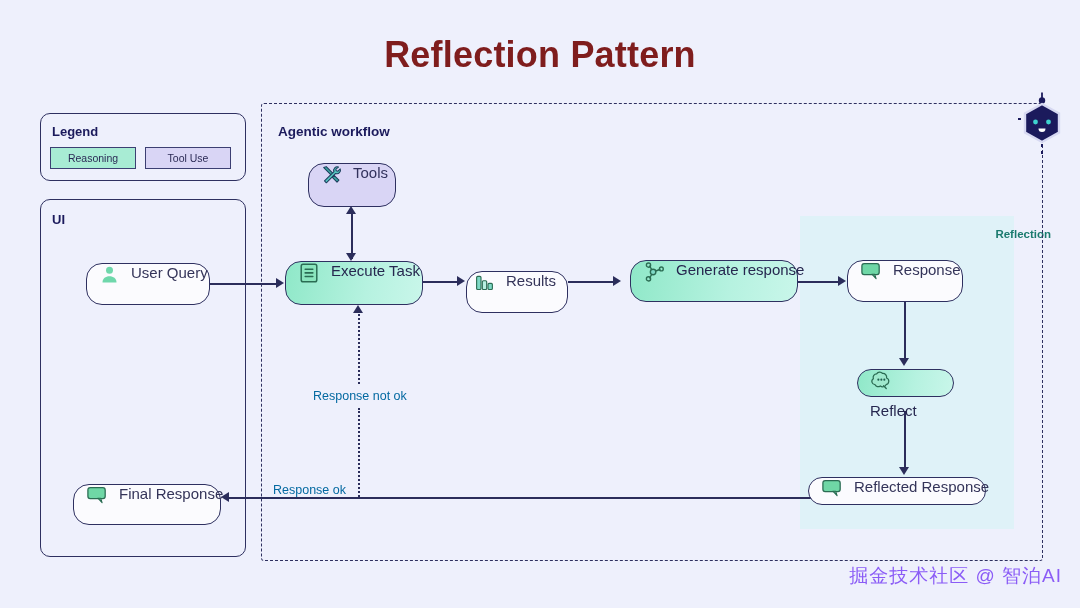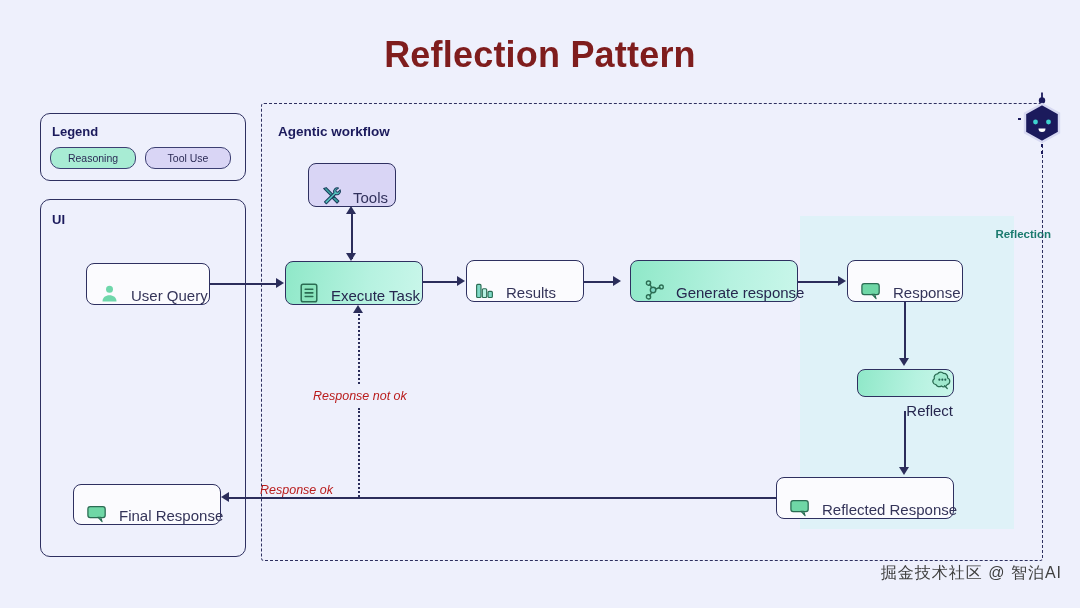--- a/index.html
+++ b/index.html
@@ -30,21 +30,21 @@
   }
   .panel-label{
     position:absolute;
     font-size:13px;font-weight:700;color:#1b1a5c;
   }
 
   .legend-box{left:40px;top:113px;width:204px;height:66px;}
   .legend-title{left:52px;top:124px;}
   .chip{
     position:absolute;
-    height:20px;border-radius:10px;
+    height:20px;border-radius:0;
     display:flex;align-items:center;justify-content:center;
     font-size:10.5px;color:#2b2a55;
   }
   .chip-reason{left:50px;top:147px;width:84px;background:#a8ecd4;border:1.3px solid #3c3f72;}
   .chip-tool{left:145px;top:147px;width:84px;background:#d9d5f5;border:1.3px solid #3c3f72;}
 
   .ui-box{left:40px;top:199px;width:204px;height:356px;}
   .ui-title{left:52px;top:212px;}
 
   
@@ -62,67 +62,67 @@
   .reflection-label{
     position:absolute;left:0;top:228px;width:1010px;text-align:right;
     font-size:11.5px;font-weight:700;color:#1a7a6e;margin-left:41px;
   }
 
   
   .node{
     position:absolute;
     box-sizing:border-box;
     border:1.7px solid #2e3060;
-    border-radius:8px;
-    display:flex;align-items:flex-end;
+    border-radius:16px;
+    display:flex;align-items:flex-start;
     padding-left:12px;
     gap:11px;
     font-size:15px;
     color:#343459;
     background:#fbfbfe;
     z-index:5;
   }
   .node .lbl{white-space:nowrap;}
   .node.mint{background:linear-gradient(100deg,#8fe8c8 0%,#b6f2e0 60%,#c9f6ea 100%);color:#26274f;}
   .node.lav{background:#d9d5f5;color:#31315c;}
   .ico{display:flex;align-items:center;justify-content:center;flex:0 0 auto;}
 
   #n-userquery{left:86px;top:263px;width:124px;height:42px;}
   #n-tools{left:308px;top:163px;width:88px;height:44px;}
   #n-execute{left:285px;top:261px;width:138px;height:44px;}
-  #n-results{left:466px;top:260px;width:118px;height:42px;padding-left:7px;}
+  #n-results{left:466px;top:271px;width:102px;height:42px;padding-left:7px;}
   #n-generate{left:622px;top:260px;width:168px;height:42px;margin-left:8px;}
   #n-response{left:847px;top:260px;width:116px;height:42px;}
   #n-reflect{left:857px;top:369px;width:97px;height:28px;flex-direction:column;}
-  #n-reflected{left:776px;top:477px;width:178px;height:42px;}
+  #n-reflected{left:808px;top:477px;width:178px;height:28px;}
   #n-final{left:73px;top:484px;width:148px;height:41px;}
 
   
   .ln{position:absolute;background:#2b2d5b;z-index:3;}
   .lnh{height:1.9px;}
   .lnv{width:1.9px;}
   .arrow{position:absolute;width:0;height:0;z-index:4;}
   .ar-r{border-left:8px solid #2b2d5b;border-top:5.5px solid transparent;border-bottom:5.5px solid transparent;}
   .ar-l{border-right:8px solid #2b2d5b;border-top:5.5px solid transparent;border-bottom:5.5px solid transparent;}
   .ar-d{border-top:8px solid #2b2d5b;border-left:5.5px solid transparent;border-right:5.5px solid transparent;}
   .ar-u{border-bottom:8px solid #2b2d5b;border-left:5.5px solid transparent;border-right:5.5px solid transparent;}
   .dotv{position:absolute;width:0;border-left:2.4px dotted #2b2d5b;z-index:3;}
 
   .edge-label{
-    position:absolute;font-size:12.5px;color:#b91c1c;z-index:6;
-    background:transparent;white-space:nowrap;font-style:italic;
+    position:absolute;font-size:12.5px;color:#0369a1;z-index:6;
+    background:transparent;white-space:nowrap;
   }
 
   
   .bot{position:absolute;left:1018px;top:92px;z-index:8;}
 
   
   .watermark{
     position:absolute;left:0;top:563px;width:1062px;text-align:right;
-    font-size:16px;color:#404040;letter-spacing:1px;
+    font-size:19px;color:#8b5cf6;letter-spacing:1px;
   }
 </style>
 </head>
 <body>
 
 <div id="stage">
 
   <div class="title">Reflection Pattern</div>
 
   <div class="reflection-zone"></div>
@@ -262,21 +262,21 @@
   <div class="arrow ar-r" style="left:838px;top:275.5px;"></div>
 
   <div class="ln lnv" style="left:904px;top:302px;height:57px;"></div>
   <div class="arrow ar-d" style="left:899px;top:358px;"></div>
 
   <div class="ln lnv" style="left:904px;top:411px;height:57px;"></div>
   <div class="arrow ar-d" style="left:899px;top:467px;"></div>
 
   <div class="ln lnh" style="left:229px;top:497px;width:592px;"></div>
   <div class="arrow ar-l" style="left:221px;top:491.5px;"></div>
-  <div class="edge-label" style="left:260px;top:483px;">Response ok</div>
+  <div class="edge-label" style="left:273px;top:483px;">Response ok</div>
 
   <div class="dotv" style="left:358px;top:314px;height:70px;"></div>
   <div class="dotv" style="left:358px;top:408px;height:89px;"></div>
   <div class="arrow ar-u" style="left:353px;top:305px;"></div>
   <div class="edge-label" style="left:313px;top:389px;">Response not ok</div>
 
   <div class="bot">
     <svg width="48" height="66" viewBox="0 0 48 66">
       <line x1="24" y1="0.5" x2="24" y2="7" stroke="#1b1a5c" stroke-width="1.8"></line>
       <circle cx="24" cy="8.5" r="3.2" fill="#1b1a5c"></circle>

